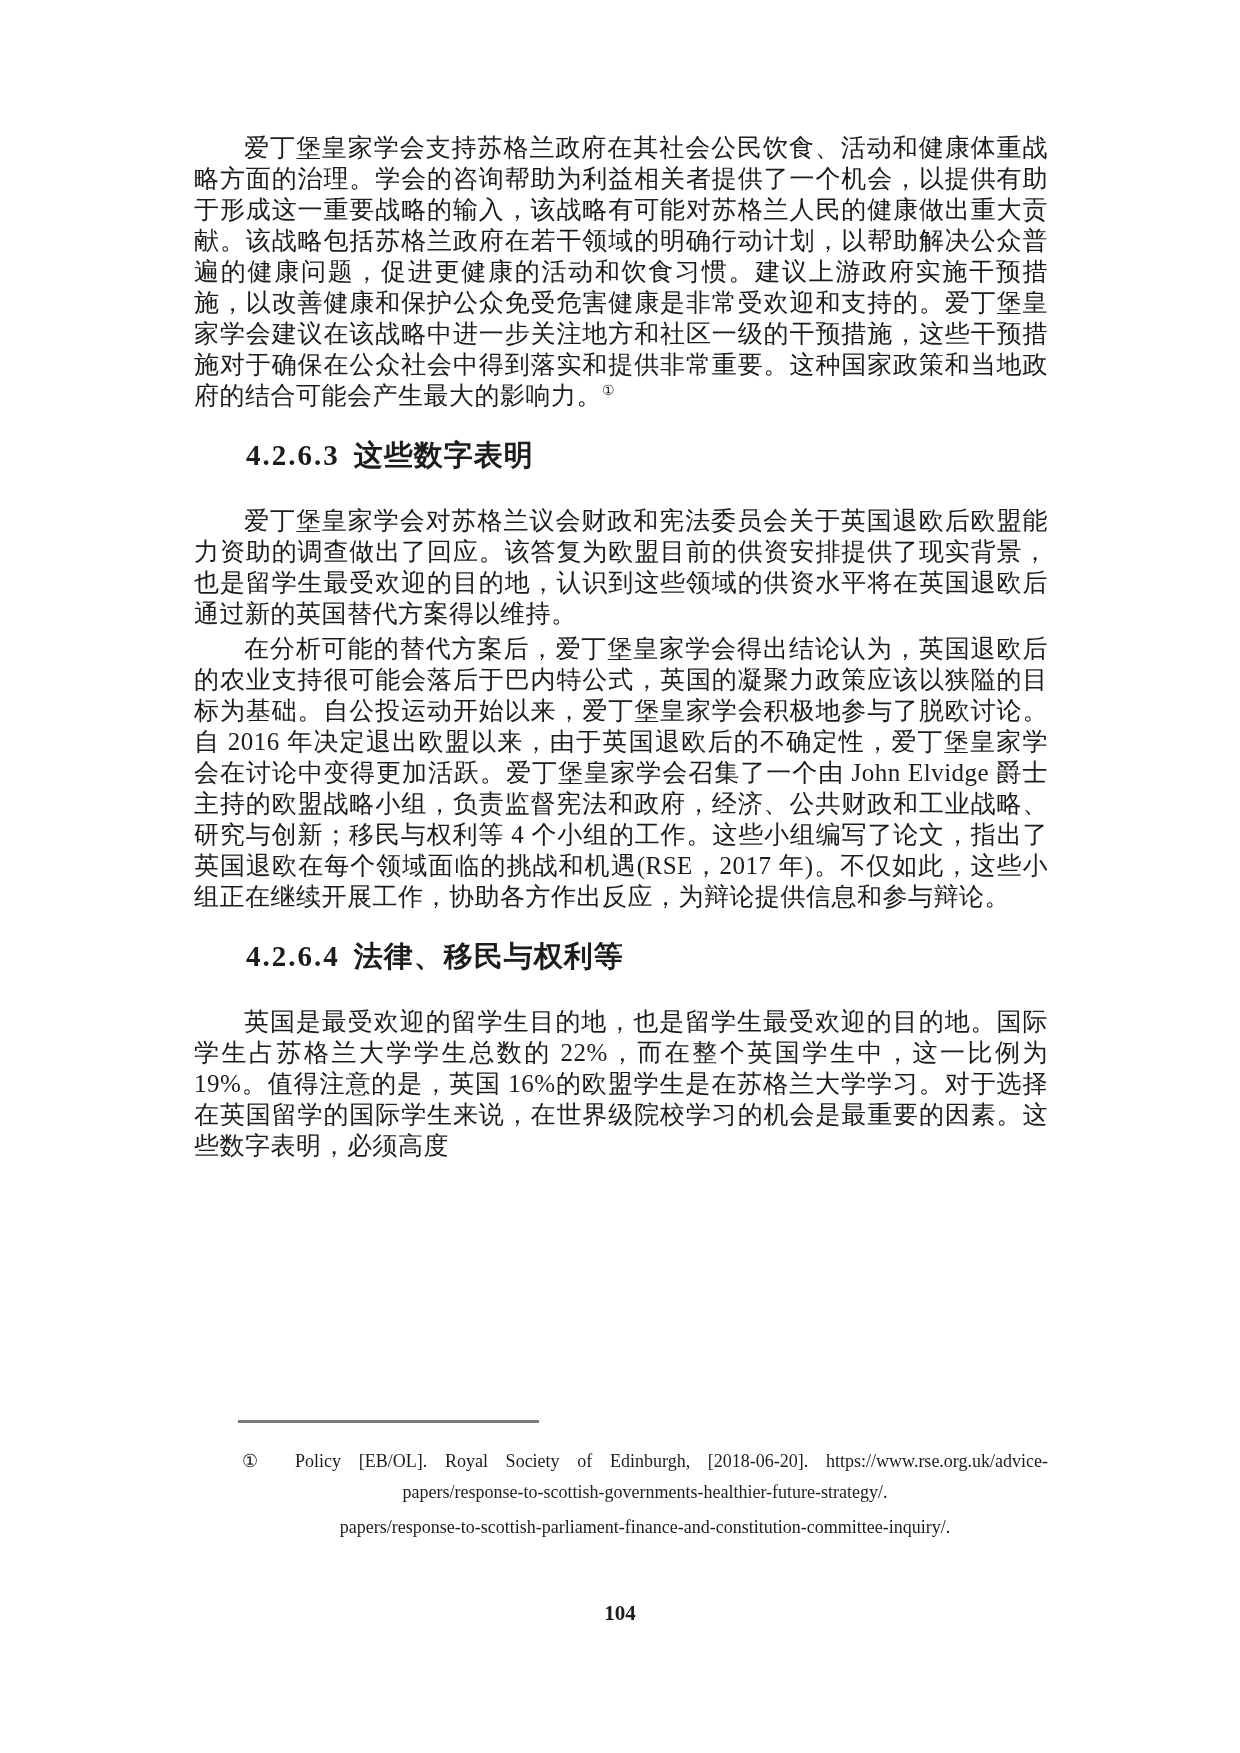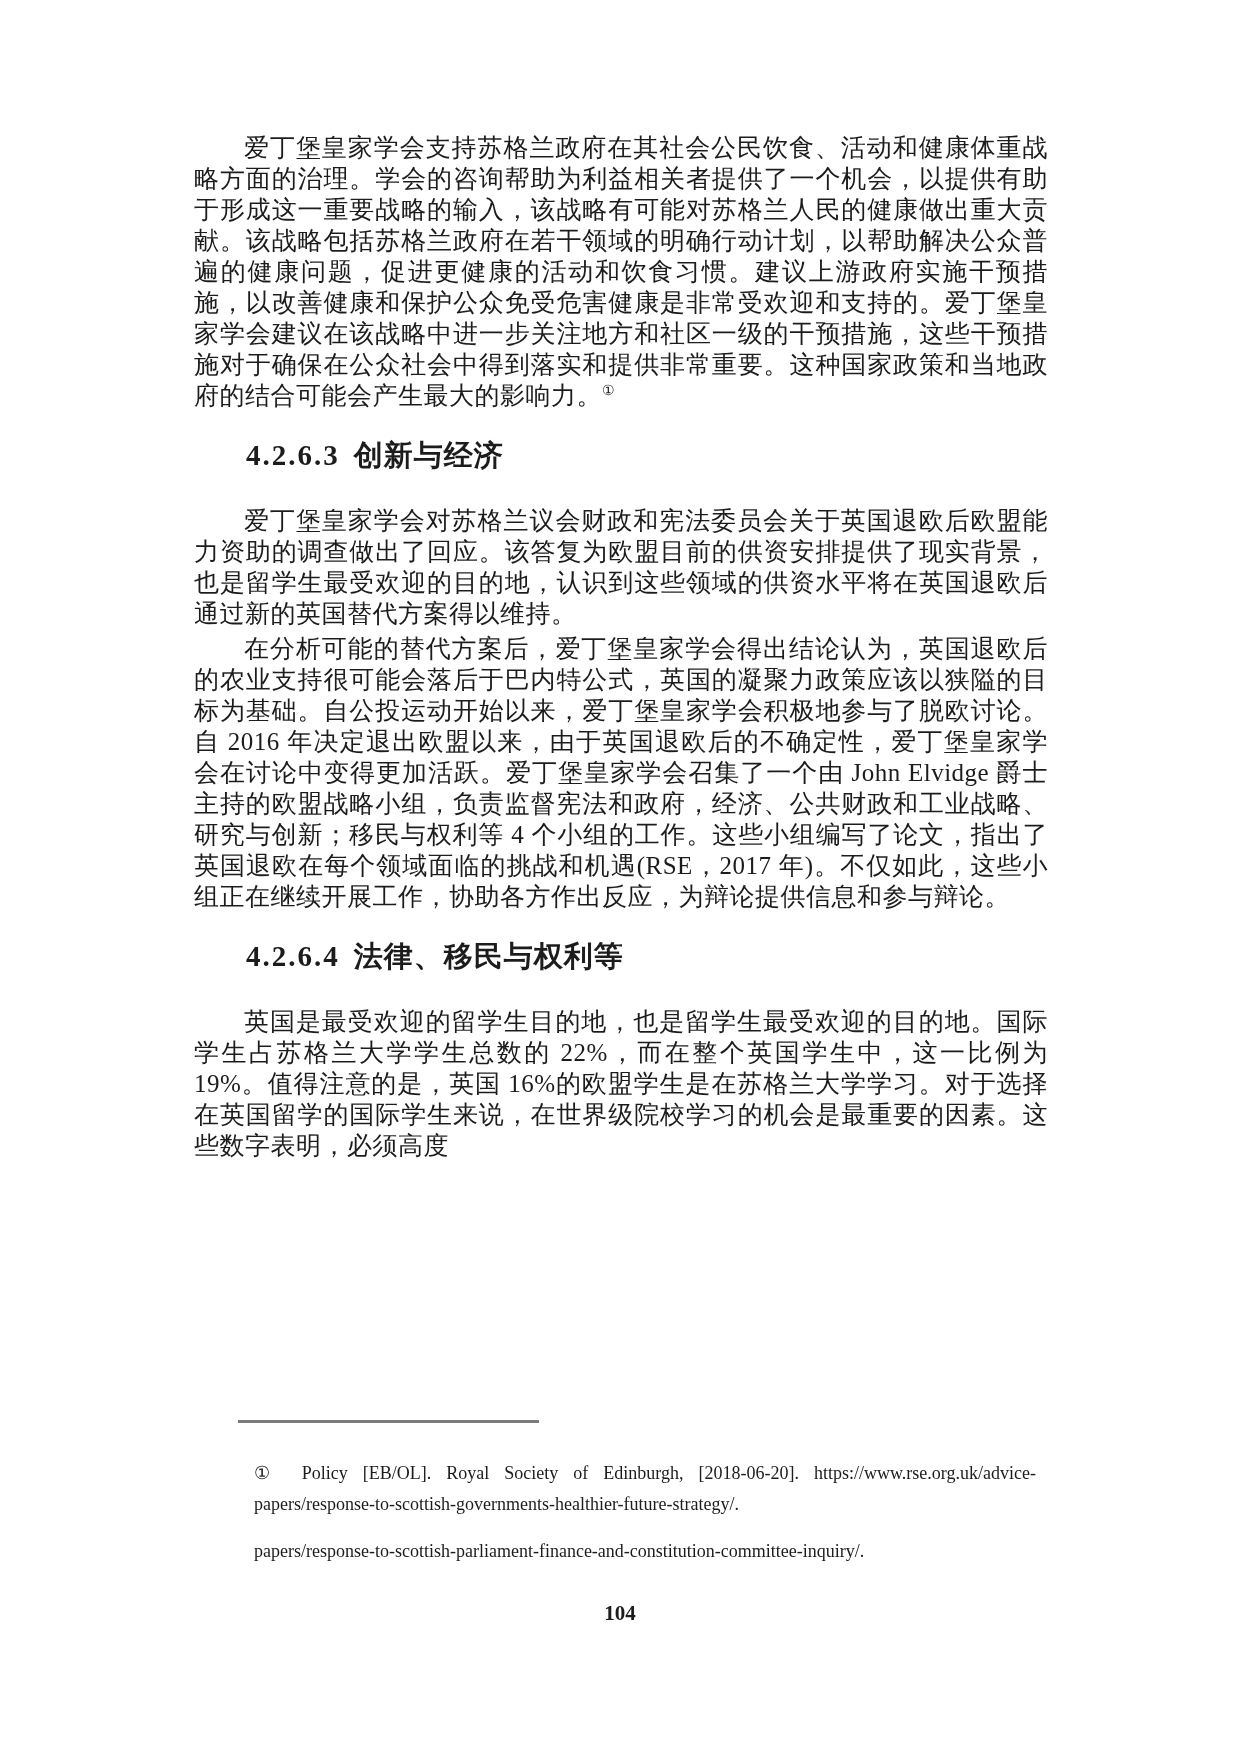--- a/index.html
+++ b/index.html
@@ -58,27 +58,27 @@
     background: #7b7b7b;
   }
   .footnotes {
     position: absolute;
     left: 238px;
     top: 1442px;
     width: 814px;
     font-size: 18px;
     line-height: 31px;
   }
-  .fn { margin: 16px; }
+  .fn { margin: 4px; }
   .fn-l1 {
     text-align: justify;
     text-align-last: justify;
   }
   .fn-marker { padding-right: 6px; }
-  .fn-l2 { text-align: left; }
+  .fn-l2 { text-align: center; }
   .page-number {
     position: absolute;
     left: 0;
     top: 1598px;
     width: 100%;
     text-align: center;
     font-size: 21px;
     line-height: 31px;
     font-weight: bold;
   }
@@ -86,21 +86,21 @@
 </head>
 <body>
 
 <div class="page">
 
   <main class="content">
 
     <p class="par"><span>爱丁堡皇家学会支持苏格兰政府在其社会公民饮食、活动和健康体重战略方面的治理。学会的咨询帮助为利益相关者提供了一个机会，以提供有助于形成这一重要战略的输入，该战略有可能对苏格兰人民的健康做出重大贡献。该战略包括苏格兰政府在若干领域的明确行动计划，以帮助解决公众普遍的健康问题，促进更健康的活动和饮食习惯。建议上游政府实施干预措施，以改善健康和保护公众免受危害健康是非常受欢迎和支持的。爱丁堡皇家学会建议在该战略中进一步关注地方和社区一级的干预措施，这些干预措施对于确保在公众社会中得到落实和提供非常重要。这种国家政策和当地政府的结合可能会产生最大的影响力。</span><sup class="fnref">①</sup></p>
 
     <h2 class="heading">
-      <span class="h-num">4.2.6.3</span><span class="h-title">创新与经济</span>
+      <span class="h-num">4.2.6.3</span><span class="h-title">这些数字表明</span>
     </h2>
 
     <p class="par"><span>爱丁堡皇家学会对苏格兰议会财政和宪法委员会关于英国退欧后欧盟能力资助的调查做出了回应。该答复为欧盟目前的供资安排提供了现实背景，也是留学生最受欢迎的目的地，认识到这些领域的供资水平将在英国退欧后通过新的英国替代方案得以维持。</span></p>
 
     <p class="par"><span>在分析可能的替代方案后，爱丁堡皇家学会得出结论认为，英国退欧后的农业支持很可能会落后于巴内特公式，英国的凝聚力政策应该以狭隘的目标为基础。自公投运动开始以来，爱丁堡皇家学会积极地参与了脱欧讨论。自 2016 年决定退出欧盟以来，由于英国退欧后的不确定性，爱丁堡皇家学会在讨论中变得更加活跃。爱丁堡皇家学会召集了一个由 John Elvidge 爵士主持的欧盟战略小组，负责监督宪法和政府，经济、公共财政和工业战略、研究与创新；移民与权利等 4 个小组的工作。这些小组编写了论文，指出了英国退欧在每个领域面临的挑战和机遇(RSE，2017 年)。不仅如此，这些小组正在继续开展工作，协助各方作出反应，为辩论提供信息和参与辩论。</span></p>
 
 
     <h2 class="heading">
       <span class="h-num">4.2.6.4</span><span class="h-title">法律、移民与权利等</span>
     </h2>

